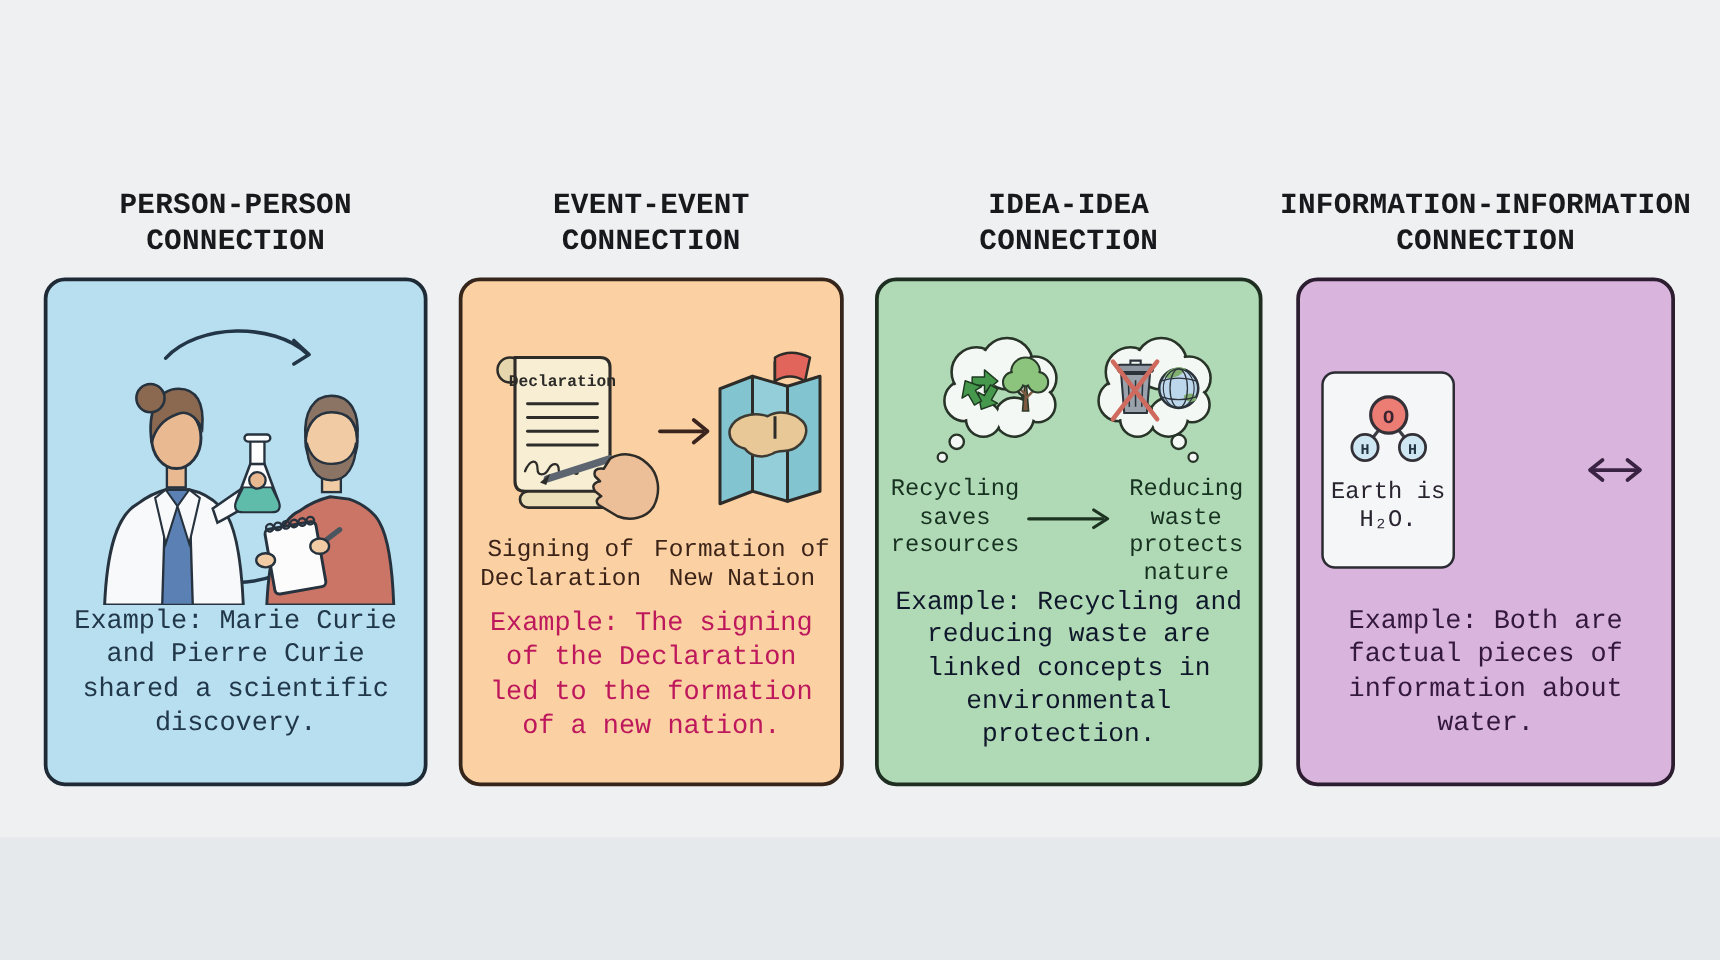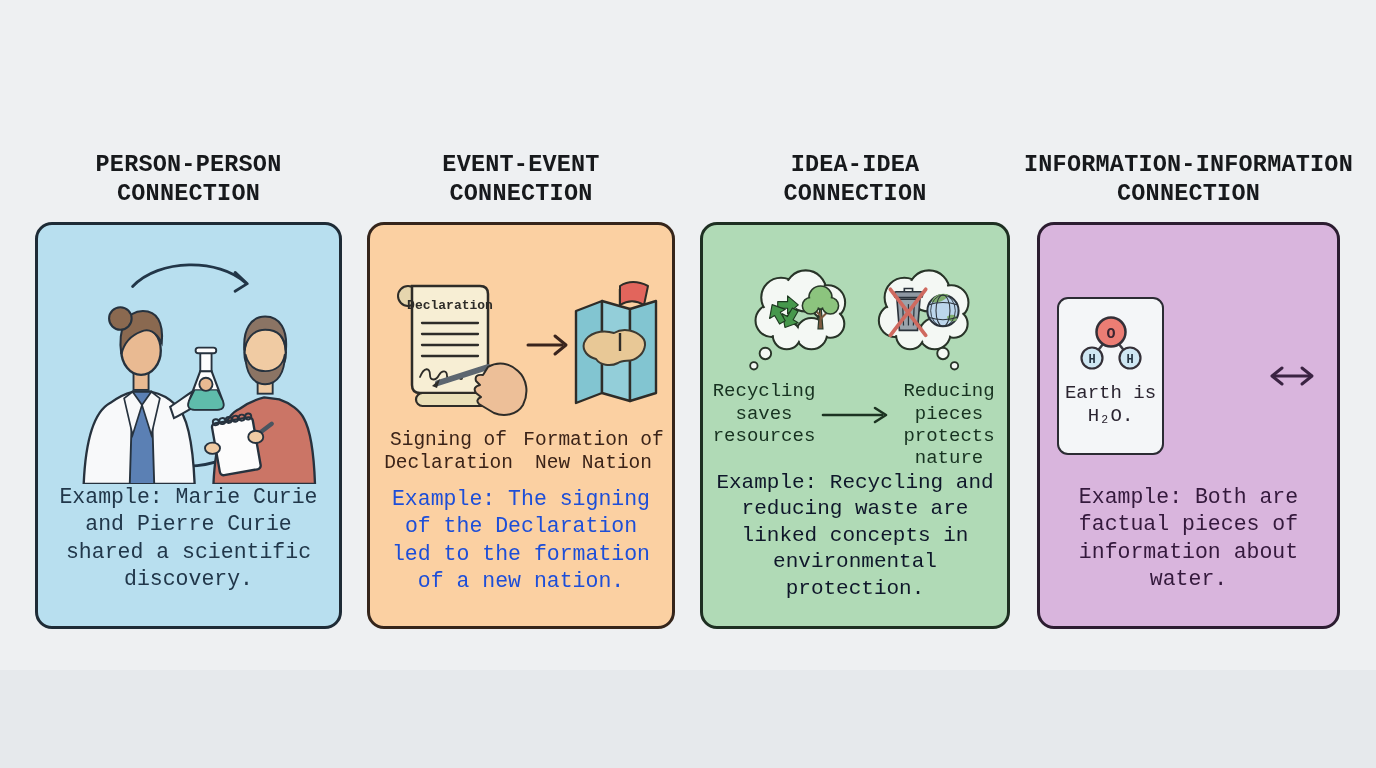--- a/index.html
+++ b/index.html
@@ -29,21 +29,21 @@
   .p2 .card { background:#fbd0a2; border-color:#35251b; }
   .p3 .card { background:#b0dab6; border-color:#1e2f22; }
   .p4 .card { background:#d9b5dd; border-color:#2c1d31; }
 
   .example {
     margin-top:auto; text-align:center;
     font-size:21.5px; line-height:1.28; font-weight:500;
     padding:0 14px 32px;
   }
   .p1 .example { color:#21374a; }
-  .p2 .example { color:#1d4ed8; padding:0 16px 30px; }
+  .p2 .example { color:#be185d; padding:0 16px 30px; }
   .p3 .example { color:#0f172a; font-size:21px; line-height:1.26; padding:0 10px 24px; }
   .p4 .example { color:#34193c; padding:0 16px 32px; }
 
   .illus1 { margin-top:22px; }
   .illus2 { margin-top:50px; }
   .illus3 { margin-top:38px; }
 
   .captions { display:flex; width:100%; justify-content:center; }
   .p2 .captions { margin-top:4px; }
   .caption {
@@ -292,21 +292,21 @@
         </g>
       </svg>
       <div class="captions">
         <div class="caption caption-left">Recycling saves resources</div>
         <svg class="cap-arrow" width="76" height="18" viewBox="0 0 76 18">
           <g stroke="#1c3322" stroke-width="2.6" fill="none" stroke-linecap="round" stroke-linejoin="round">
             <line x1="3" y1="9" x2="62" y2="9"></line>
             <path d="M55,2 L66,9 L55,16"></path>
           </g>
         </svg>
-        <div class="caption caption-right">Reducing pieces protects nature</div>
+        <div class="caption caption-right">Reducing waste protects nature</div>
       </div>
       <div class="example">Example: Recycling and reducing waste are linked concepts in environmental protection.</div>
     </div>
   </div>
 
   <div class="col col4 p4">
     <div class="title">
       <div>INFORMATION-INFORMATION</div>
       <div>CONNECTION</div>
     </div>

